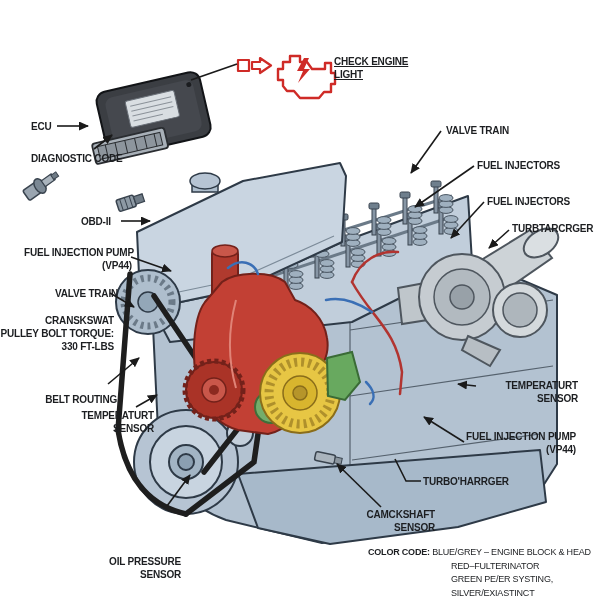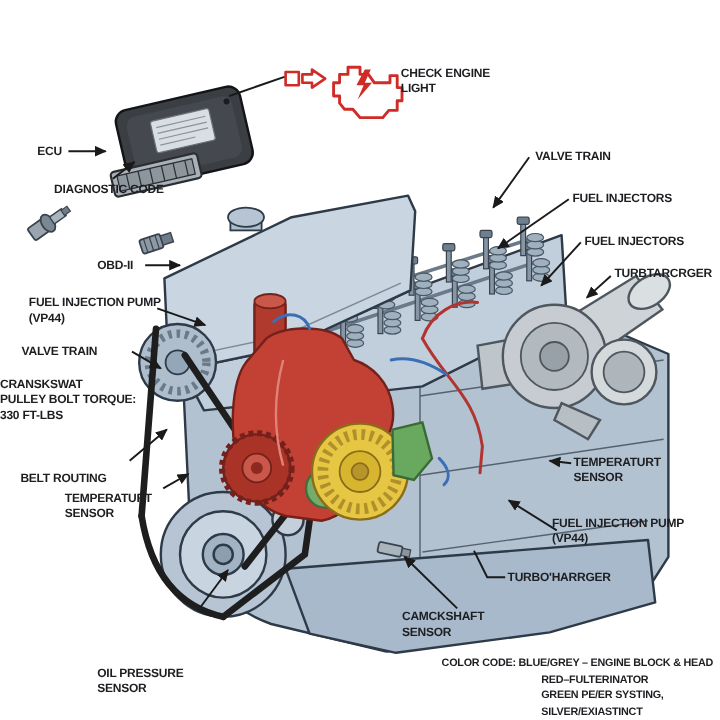--- a/index.html
+++ b/index.html
@@ -1,27 +1,27 @@
 <!DOCTYPE html>
 <html><head>
 <meta charset="utf-8">
 <style>
   html,body{margin:0;padding:0;background:#fff;}
   #stage{position:relative;width:600px;height:600px;background:#ffffff;overflow:hidden;
          font-family:"Liberation Sans",sans-serif;}
   svg{position:absolute;left:0;top:0;}
   .label{position:absolute;font-weight:700;font-size:10px;line-height:13px;
          letter-spacing:-0.2px;color:#1c1e21;white-space:nowrap;}
-  .ctr{text-align:left;white-space:normal;}
+  .ctr{text-align:right;white-space:normal;}
   .ctr div{white-space:nowrap;}
   .cel{color:#1c1e21;}
   .colorcode{position:absolute;left:368px;top:546px;font-size:9px;line-height:13.5px;
              font-weight:700;color:#1c1e21;letter-spacing:-0.2px;}
   .colorcode .indent{margin-left:46px;padding-left:37px;}
-  .colorcode .val{font-weight:700;}
+  .colorcode .val{font-weight:400;}
 </style>
 </head>
 <body>
 
 <div id="stage">
 
   <svg width="600" height="600" viewBox="0 0 600 600">
     <defs>
       <marker id="ah" markerWidth="11" markerHeight="9" refX="9" refY="4.5" orient="auto" markerUnits="userSpaceOnUse">
         <path d="M0,0 L10,4.5 L0,9 Z" fill="#1a1a1a"></path>
@@ -193,24 +193,24 @@
       <path d="M484,202 L451,238" marker-end="url(#ah)"></path>
       <path d="M509,230 L489,248" marker-end="url(#ah)"></path>
       <path d="M476,386 L458,384" marker-end="url(#ah)"></path>
       <path d="M464,442 L424,417" marker-end="url(#ah)"></path>
       <path d="M421,481 L406,481 L395,459"></path>
       <path d="M381,507 L337,464" marker-end="url(#ah)"></path>
     </g>
   </svg>
 
   <div class="label" style="left:31px;top:120px;">ECU</div>
-  <div class="label" style="left:45px;top:152px;">DIAGNOSTIC CODE</div>
+  <div class="label" style="left:31px;top:152px;">DIAGNOSTIC CODE</div>
   <div class="label" style="left:81px;top:215px;">OBD-II</div>
 
-  <div class="label cel" style="left:334px;top:55px;">
+  <div class="label cel" style="left:334px;top:55px;text-decoration:underline;">
     <div>CHECK ENGINE</div>
     <div>LIGHT</div>
   </div>
 
   <div class="label ctr" style="left:24px;top:246px;width:108px;">
     <div>FUEL INJECTION PUMP</div>
     <div>(VP44)</div>
   </div>
 
   <div class="label ctr" style="left:18px;top:287px;width:100px;">VALVE TRAIN</div>

